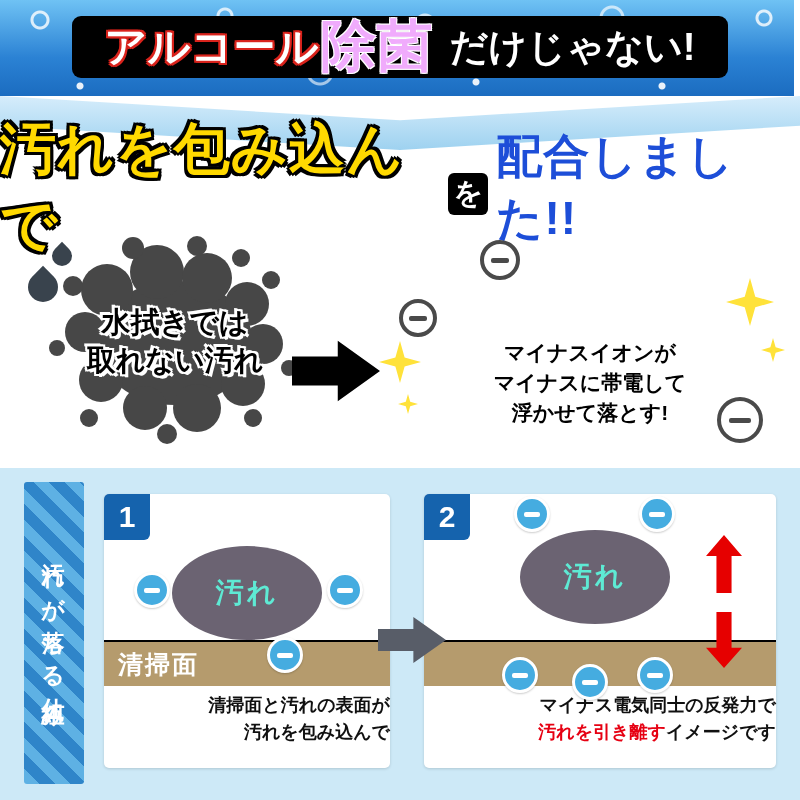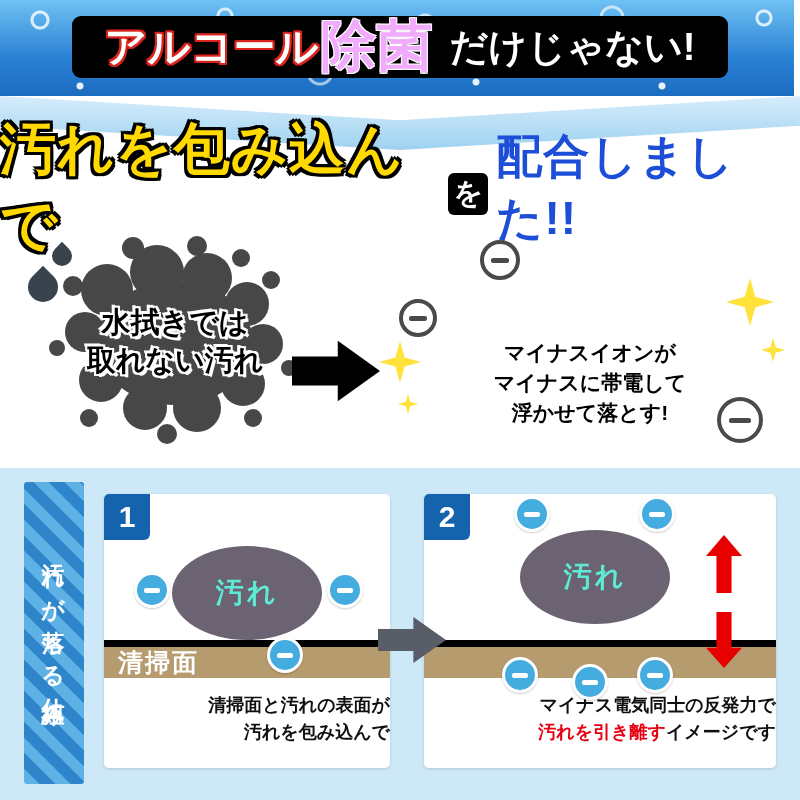--- a/index.html
+++ b/index.html
@@ -112,22 +112,22 @@
     border-radius:5px 0 6px 0; z-index:3;
   }
   .blob{
     position:absolute; width:150px; height:94px; background:#6b6372; border-radius:50%;
     display:flex; align-items:center; justify-content:center; z-index:1;
   }
   .blob-label{ color:#5eead4; font-size:28px; font-weight:900; letter-spacing:3px; }
   .panel1 .blob{ left:68px; top:52px; }
   .panel2 .blob{ left:96px; top:36px; }
   .surface{
-    position:absolute; left:0; top:146px; width:100%; height:38px;
-    background:#b59b6d; border-top:7px solid #000000; z-index:0;
+    position:absolute; left:0; top:146px; width:100%; height:46px;
+    background:#b59b6d; border-top:2px solid #000000; z-index:0;
     display:flex; align-items:center;
   }
   .surface-label{ color:#fff; font-size:25px; font-weight:900; padding-left:14px; letter-spacing:2px; }
   .minus-blue{
     position:absolute; width:36px; height:36px; border-radius:50%;
     background:#45ace0; border:3px solid #fff; box-shadow:0 1px 2px rgba(0,0,0,.2);
     display:flex; align-items:center; justify-content:center; z-index:2;
   }
   .minus-blue::after{ content:""; width:55%; height:5px; background:#fff; border-radius:2px; }
   .caption{

